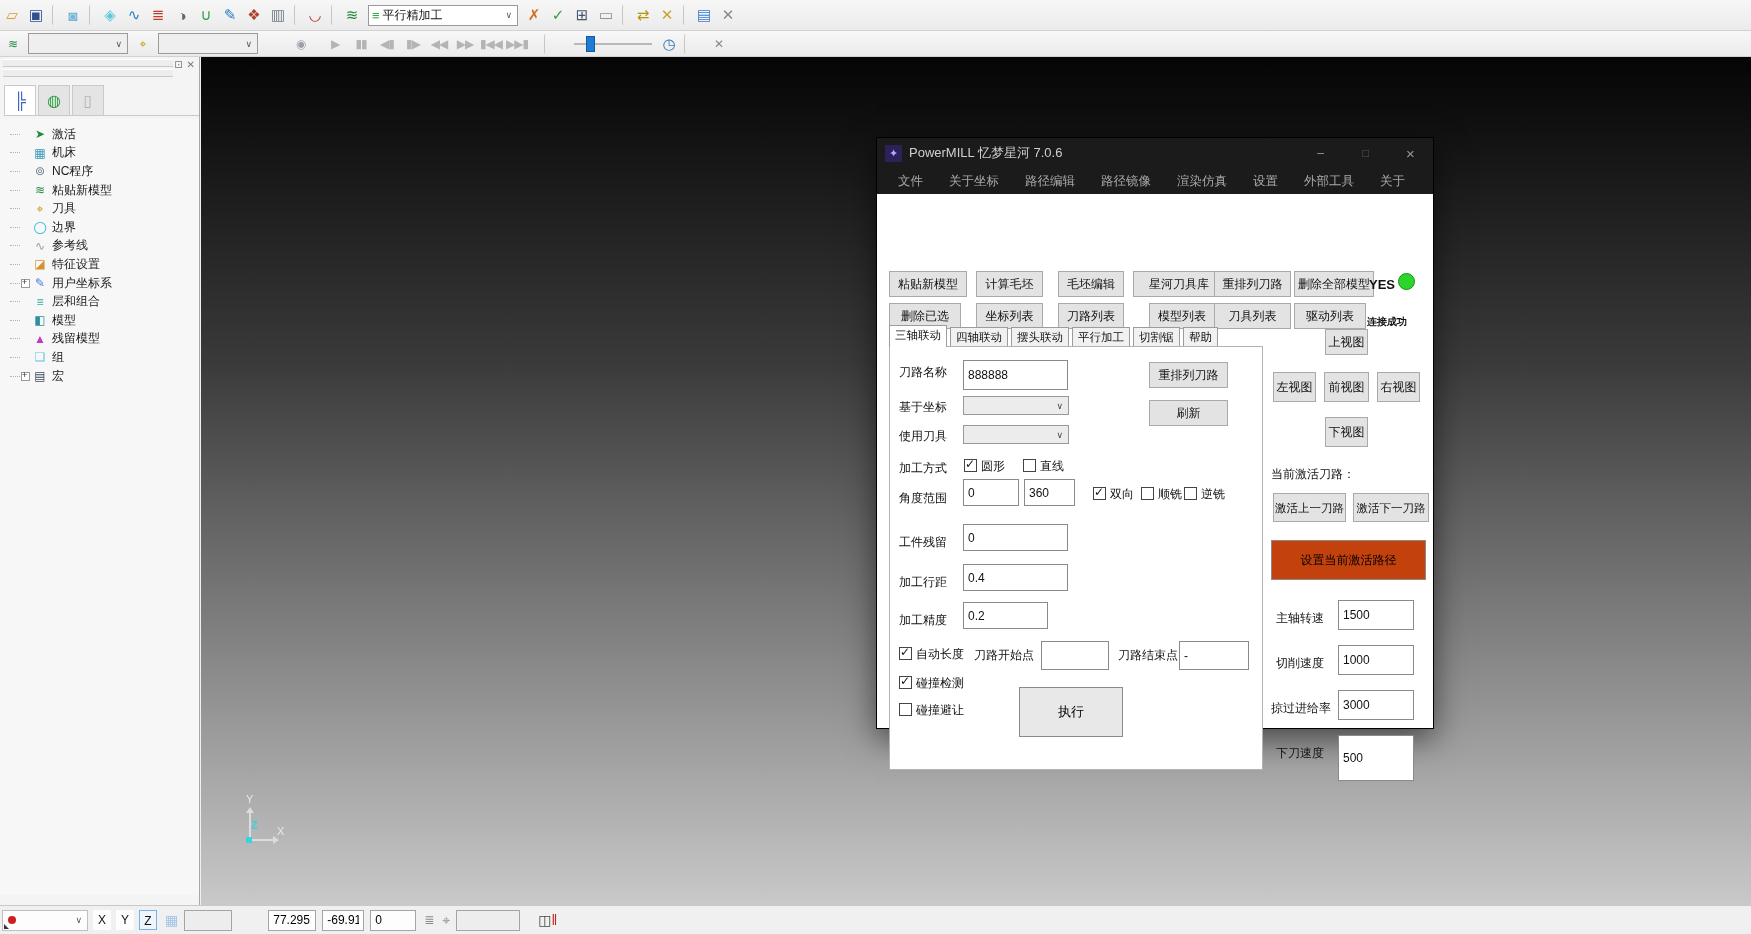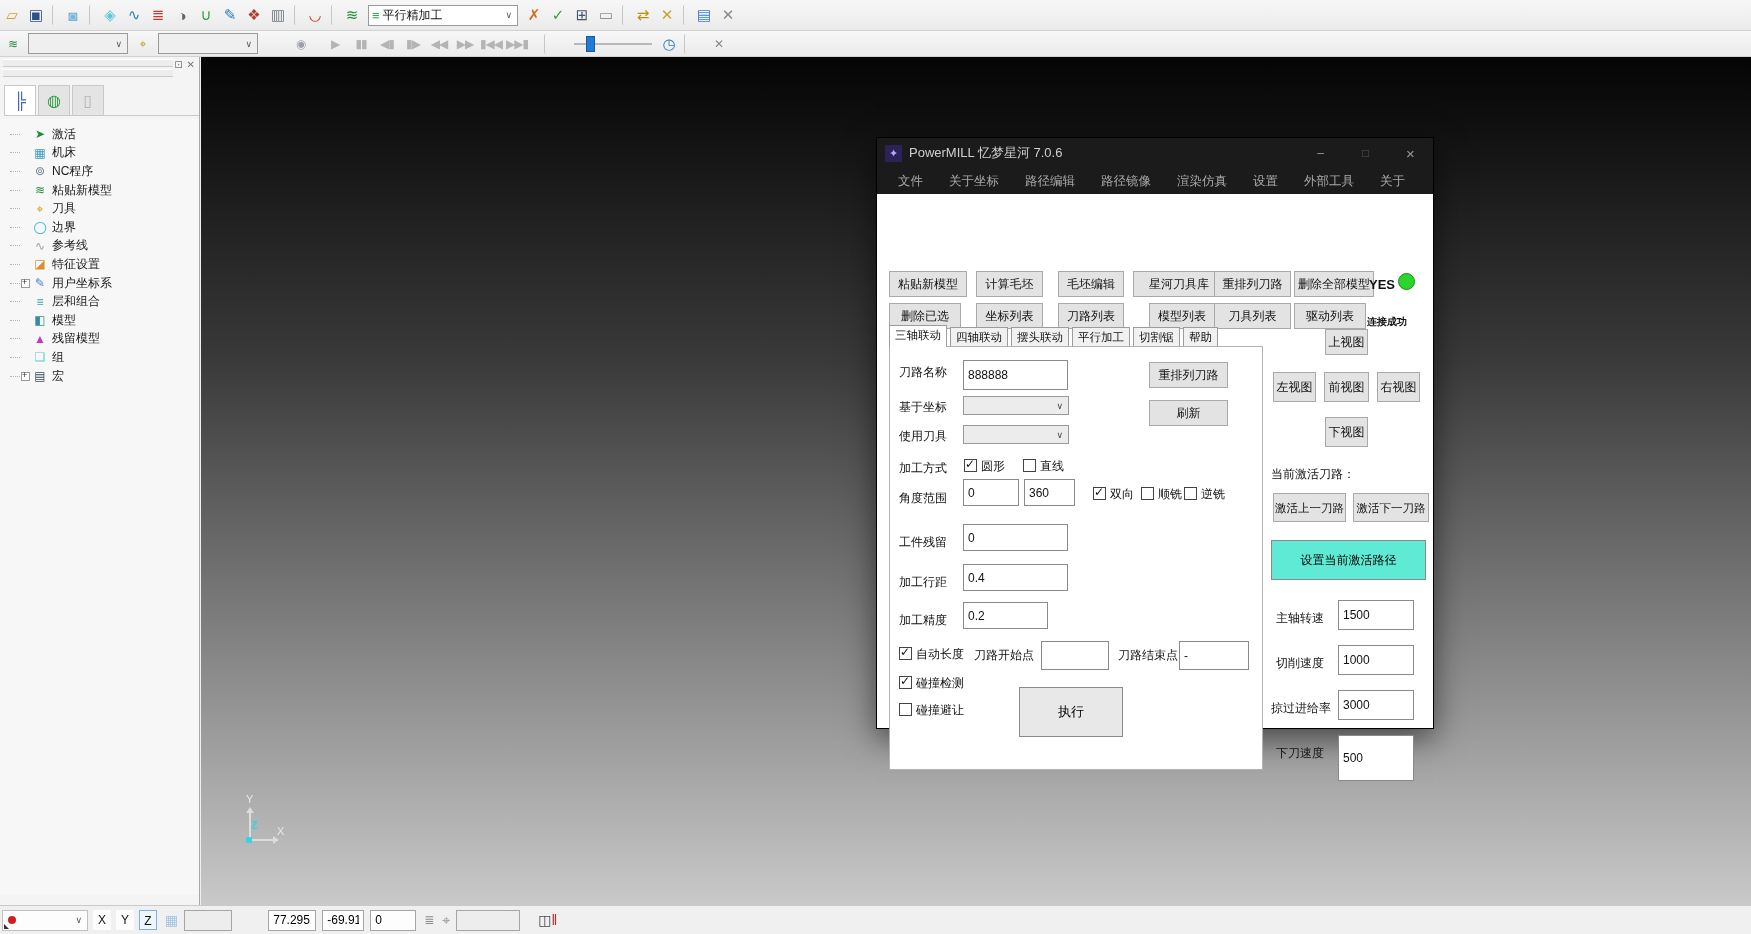--- a/index.html
+++ b/index.html
@@ -80,21 +80,21 @@
   .flabel { position:absolute; font-size:12px; color:#111; white-space:nowrap; }
   .finput { position:absolute; border:1px solid #8a8a8a; background:#fff; font-size:12px; font-family:inherit; padding:0 4px; color:#111; }
   .fcombo { position:absolute; height:19px; background:#ececec; border:1px solid #999; display:flex; align-items:center; }
   .fcombo .chev { margin-left:auto; padding-right:5px; color:#444; font-size:9px; }
   .cb { display:inline-block; width:13px; height:13px; border:1px solid #444; background:#fff; position:relative; vertical-align:-2px; margin-right:4px; }
   .cb[data-checked="true"]::before { content:"✓"; position:absolute; left:0px; top:-3px; font-size:12px; color:#111; }
   .cbwrap { position:absolute; font-size:12px; white-space:nowrap; }
   #exec-btn { position:absolute; left:142px; top:493px; width:104px; height:50px; background:#e8e8e8; border:1px solid #8a8a8a; font-size:13px; font-family:inherit; }
 
   .vbtn { font-size:12px; }
-  #set-active-btn { position:absolute; left:394px; top:346px; width:155px; height:40px; background:#5eead4; border:1px solid #8a8a8a; font-size:12px; font-family:inherit; }
+  #set-active-btn { position:absolute; left:394px; top:346px; width:155px; height:40px; background:#c2410c; border:1px solid #8a8a8a; font-size:12px; font-family:inherit; }
 
   
   #statusbar { position:absolute; left:0; bottom:0; right:0; height:29px; background:#f0f0f0; border-top:1px solid #c9c9c9; display:flex; align-items:center; }
   .sb-combo { width:86px; height:21px; background:#fdfdfd; border:1px solid #c0c0c0; display:flex; align-items:center; margin-left:2px; position:relative; }
   .sb-combo .dot { width:8px; height:8px; border-radius:50%; background:#cc2020; margin-left:5px; }
   .sb-combo .corner { position:absolute; left:1px; bottom:1px; width:0; height:0; border-left:5px solid #333; border-top:5px solid transparent; }
   .sb-combo .chev { margin-left:auto; padding-right:5px; color:#555; font-size:9px; }
   .axbtn { width:18px; height:20px; background:#fdfdfd; text-align:center; line-height:20px; margin-left:5px; font-size:12px; }
   .axbtn.sel { border:1px solid #7ab0e8; background:#eef5fd; }
   .sb-ico { margin-left:8px; font-size:14px; }

